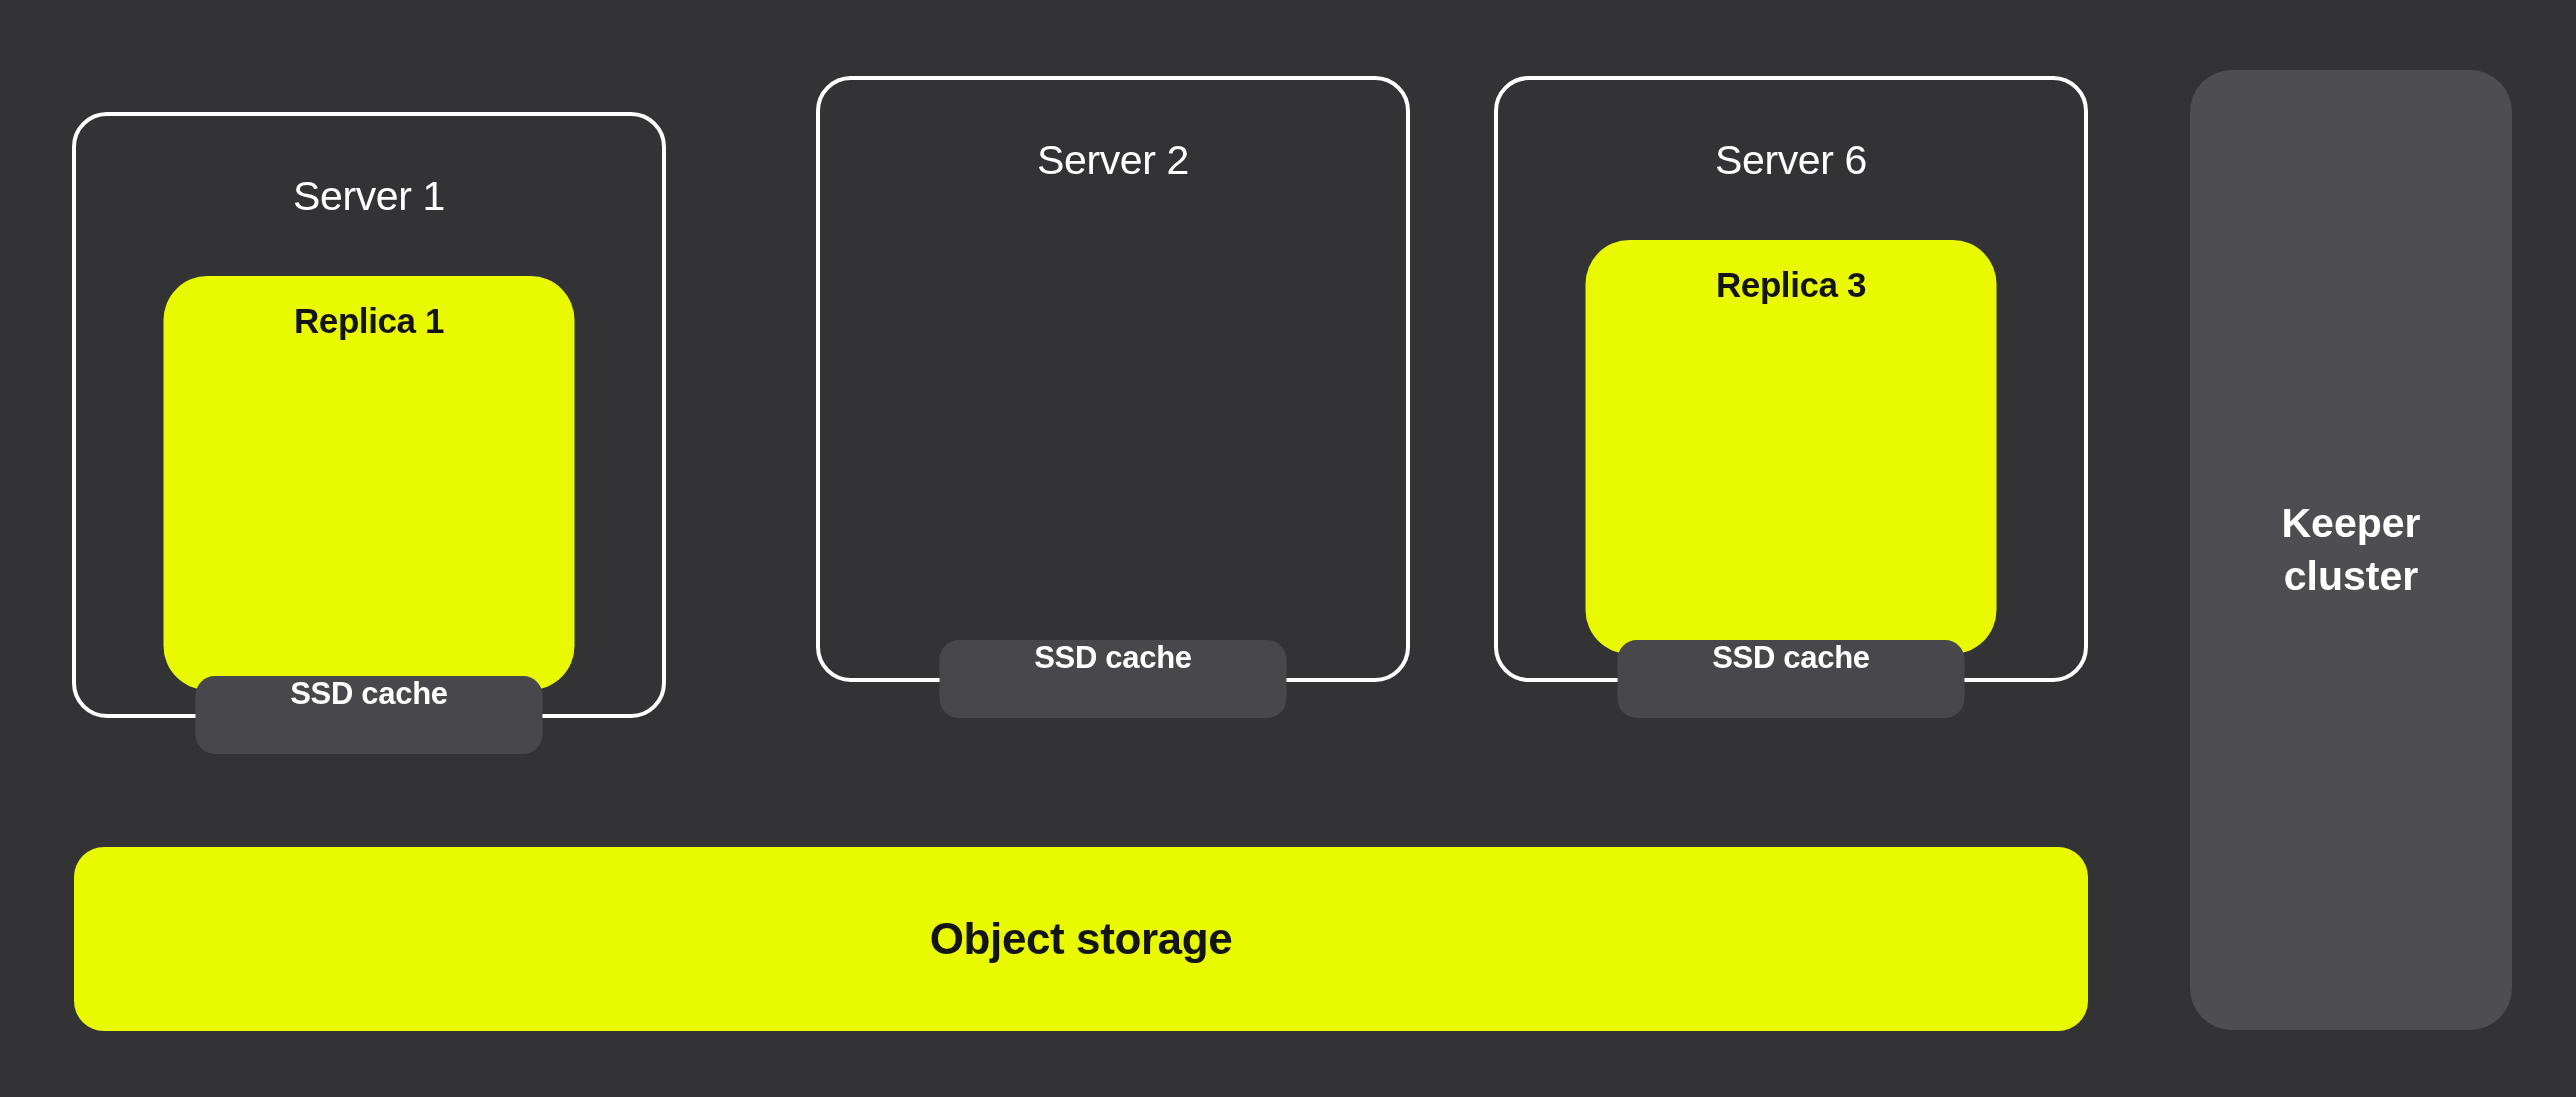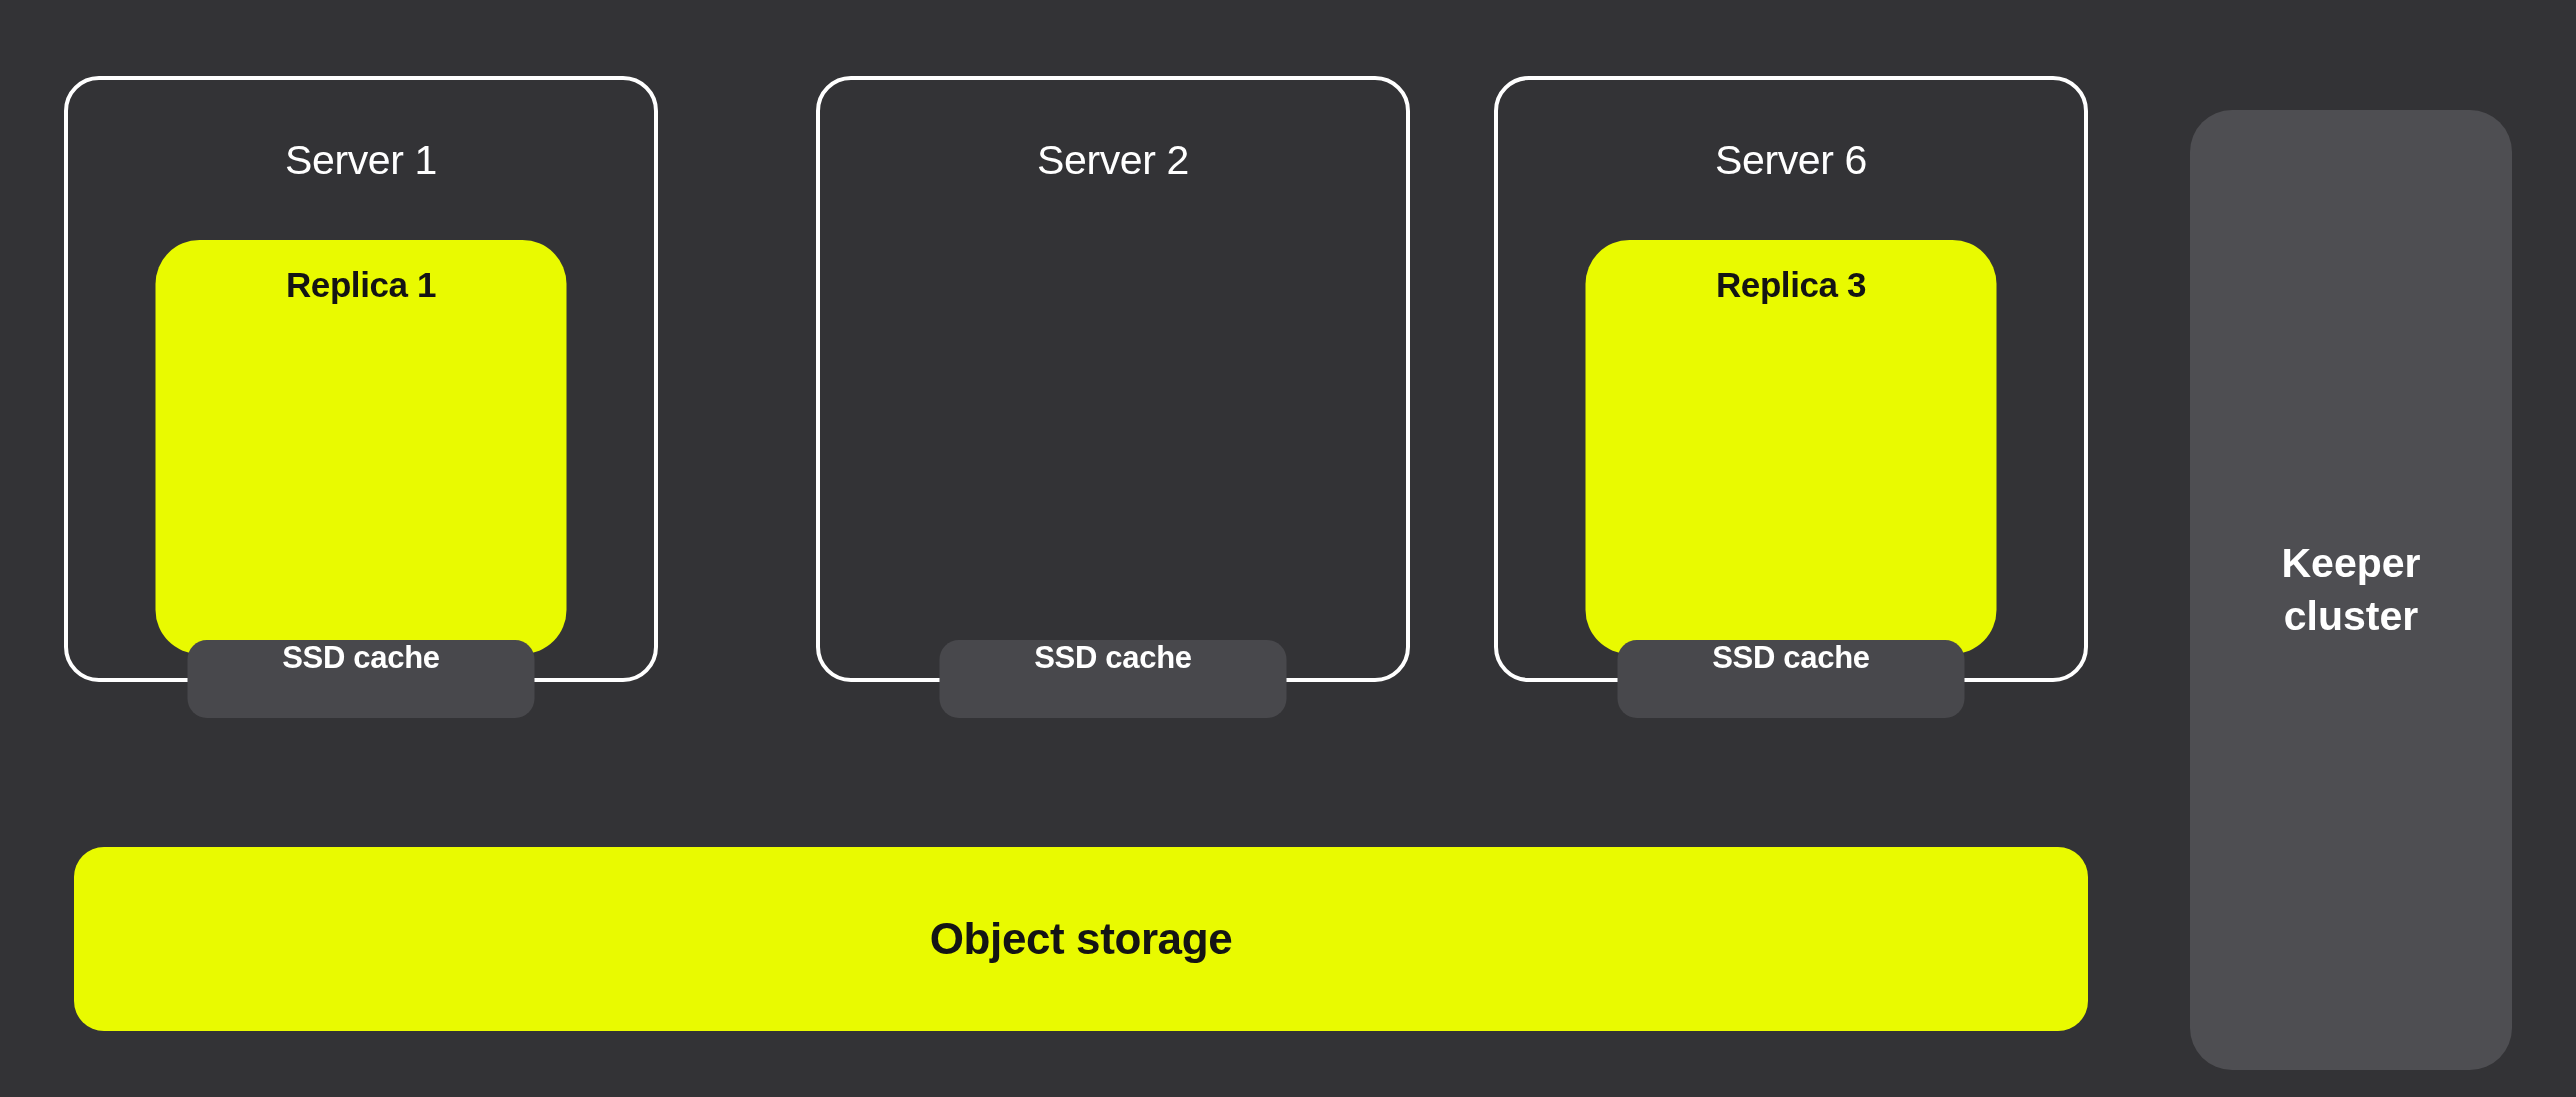--- a/index.html
+++ b/index.html
@@ -108,37 +108,36 @@
     position: absolute;
     left: 2190px;
     top: 70px;
     width: 322px;
     height: 960px;
     background: var(--panel_gray, #4E4E52);
     border-radius: 42px;
     display: flex;
     align-items: center;
     justify-content: center;
-    margin-top: 40px;
   }
   .keeper-label {
     width: 221px;
     text-align: center;
     font-size: 41px;
     font-weight: 700;
     line-height: 1.3;
     color: var(--text_light, #ffffff);
   }
 </style>
 </head>
 <body>
 
 <div class="canvas">
 
-  <div class="server" style="left: 64px;">
+  <div class="server" style="left: 72px; margin-top: 36px;">
     <div class="server-title">Server 1</div>
     <div class="replica">
       <div class="replica-label">Replica 1</div>
     </div>
     <div class="ssd-pill">
       <span class="ssd-label">SSD cache</span>
     </div>
   </div>
 
   <div class="server" style="left: 816px;">

